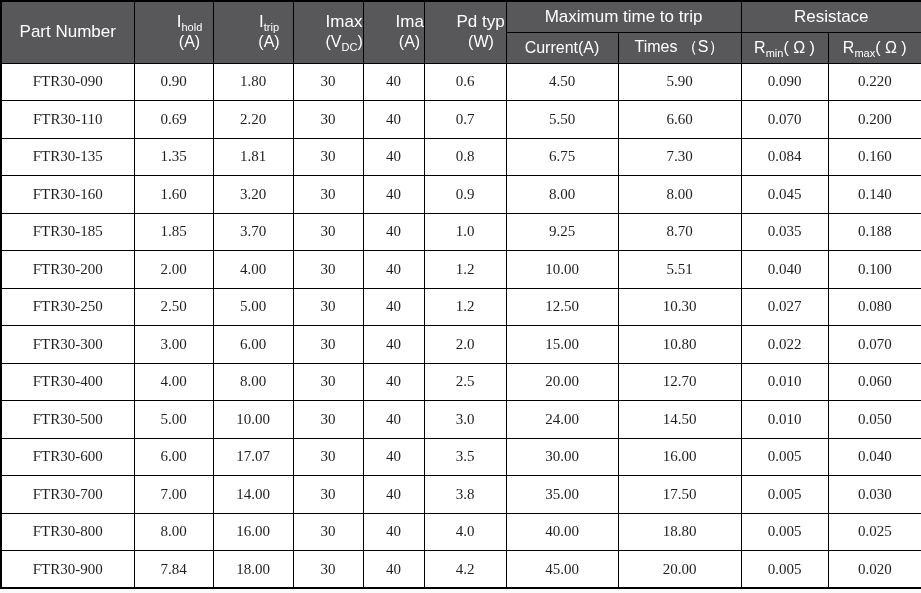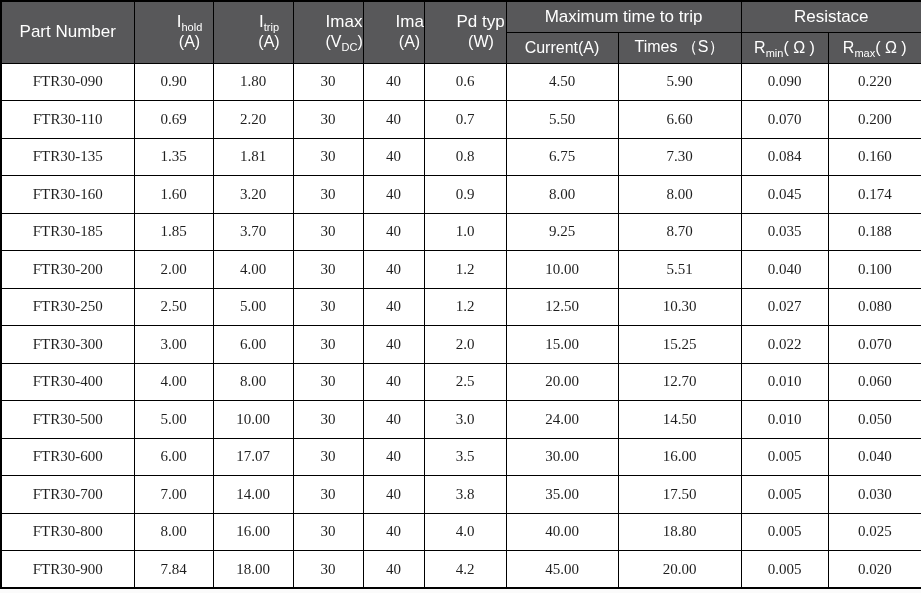--- a/index.html
+++ b/index.html
@@ -137,21 +137,21 @@
       <tr>
         <td>FTR30-160</td>
         <td>1.60</td>
         <td>3.20</td>
         <td>30</td>
         <td>40</td>
         <td>0.9</td>
         <td>8.00</td>
         <td>8.00</td>
         <td>0.045</td>
-        <td>0.174</td>
+        <td>0.140</td>
       </tr>
       <tr>
         <td>FTR30-185</td>
         <td>1.85</td>
         <td>3.70</td>
         <td>30</td>
         <td>40</td>
         <td>1.0</td>
         <td>9.25</td>
         <td>8.70</td>
@@ -183,21 +183,21 @@
         <td>0.080</td>
       </tr>
       <tr>
         <td>FTR30-300</td>
         <td>3.00</td>
         <td>6.00</td>
         <td>30</td>
         <td>40</td>
         <td>2.0</td>
         <td>15.00</td>
-        <td>15.25</td>
+        <td>10.80</td>
         <td>0.022</td>
         <td>0.070</td>
       </tr>
       <tr>
         <td>FTR30-400</td>
         <td>4.00</td>
         <td>8.00</td>
         <td>30</td>
         <td>40</td>
         <td>2.5</td>

